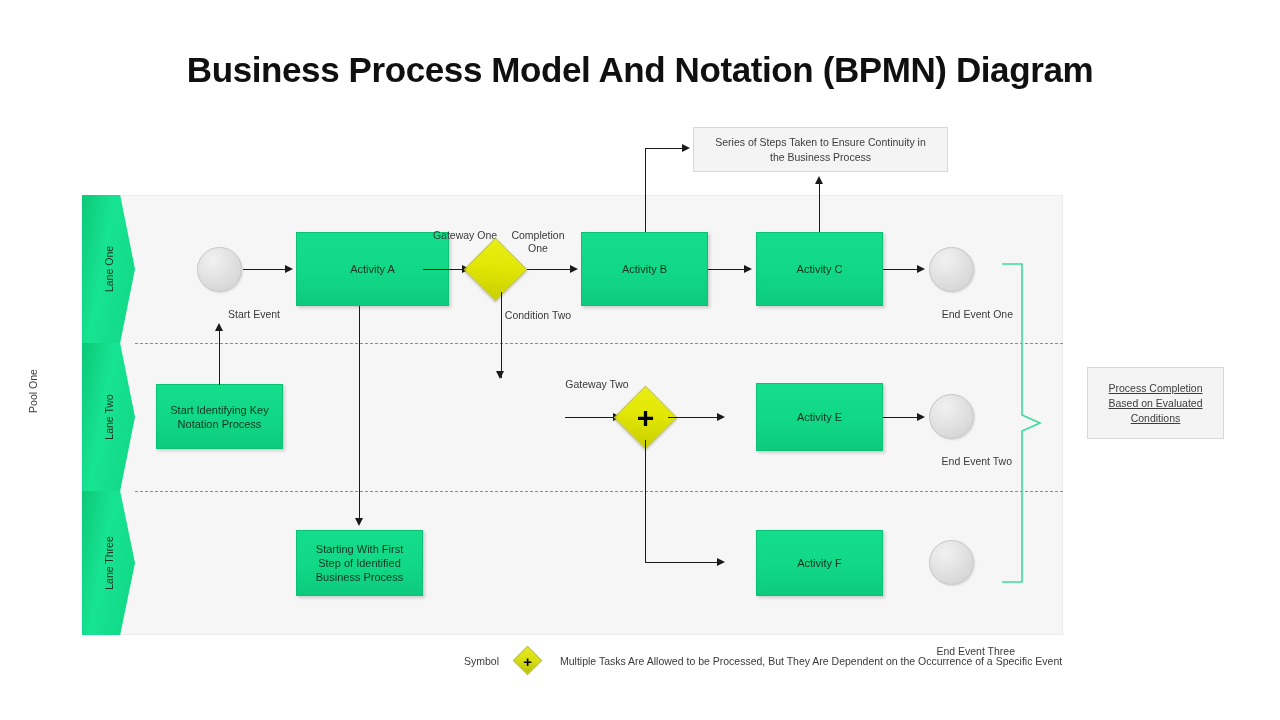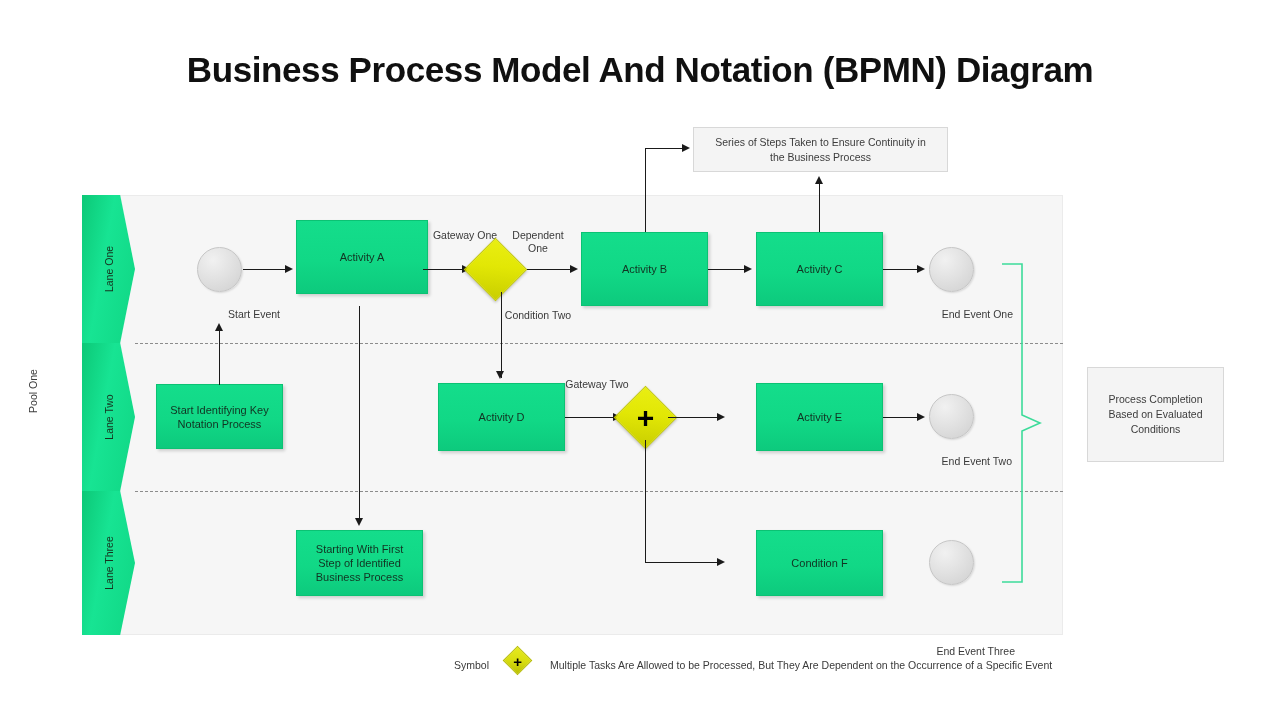--- a/index.html
+++ b/index.html
@@ -109,21 +109,21 @@
   .v { width: 1.4px; }
   .arrow { position: absolute; width: 0; height: 0; }
   .arrow-r { border-top: 4.5px solid transparent; border-bottom: 4.5px solid transparent; border-left: 8px solid #1a1a1a; }
   .arrow-u { border-left: 4.5px solid transparent; border-right: 4.5px solid transparent; border-bottom: 8px solid #1a1a1a; }
   .arrow-d { border-left: 4.5px solid transparent; border-right: 4.5px solid transparent; border-top: 8px solid #1a1a1a; }
 
   
   .brace { position: absolute; }
 
   
-  .legend { position: absolute; left: 454px; top: 650px; display: flex; align-items: flex-end; }
+  .legend { position: absolute; left: 464px; top: 650px; display: flex; align-items: center; }
   .legend-word { font-size: 10.5px; color: #3a3a3a; margin-right: 18px; }
   .legend-dia {
     position: relative; width: 21px; height: 21px; margin-right: 22px;
   }
   .legend-dia .dia2 {
     position: absolute; inset: 0;
     background: linear-gradient(140deg,#e6ea20 0%,#d9de10 50%,#b9bf00 100%);
     transform: rotate(45deg);
     border: 1px solid #b5ba00;
   }
@@ -135,21 +135,21 @@
 </style>
 </head>
 <body>
 
 <div id="stage">
 
   <div class="title">Business Process Model And Notation (BPMN) Diagram</div>
 
   <div class="note" style="left:693px; top:127px; width:255px; height:45px;">Series of Steps Taken to Ensure Continuity in the Business Process</div>
 
-  <div class="note" style="left:1087px; top:367px; width:137px; height:95px;">Process Completion Based on Evaluated Conditions</div>
+  <div class="note" style="left:1087px; top:367px; width:137px; height:72px;text-decoration:underline;">Process Completion Based on Evaluated Conditions</div>
 
   <div class="pool"></div>
   <div class="pool-label">Pool One</div>
 
   <div class="lane-head" style="top:195px; height:148px;">
     <span class="lane-head-label">Lane One</span>
   </div>
   <div class="lane-head" style="top:343px; height:148px;">
     <span class="lane-head-label">Lane Two</span>
   </div>
@@ -159,32 +159,32 @@
 
   <div class="lane-sep" style="top:343px;"></div>
   <div class="lane-sep" style="top:491px;"></div>
 
   <div class="event" style="left:197px; top:247px; width:45px; height:45px;"></div>
   <div class="event-label" style="left:160px; top:308px; width:120px;">Start Event</div>
 
   <div class="conn h" style="left:243px; top:269px; width:44px;"></div>
   <div class="arrow arrow-r" style="left:285px; top:265px;"></div>
 
-  <div class="activity" style="left:296px; top:220px; width:132px; height:74px;">Activity A</div>
+  <div class="activity" style="left:296px; top:232px; width:153px; height:74px;">Activity A</div>
 
   <div class="conn h" style="left:423px; top:269px; width:44px;"></div>
   <div class="arrow arrow-r" style="left:462px; top:265px;"></div>
 
   <div class="flow-label" style="left:420px; top:229px; width:70px;margin-left:10px;">Gateway One</div>
 
   <div class="gateway" style="left:473px; top:247px; width:45px; height:45px;">
     <div class="dia"></div>
   </div>
 
-  <div class="flow-label" style="left:503px; top:229px; width:70px;">Dependent One</div>
+  <div class="flow-label" style="left:503px; top:229px; width:70px;">Completion One</div>
 
   <div class="conn h" style="left:527px; top:269px; width:46px;"></div>
   <div class="arrow arrow-r" style="left:570px; top:265px;"></div>
 
   <div class="activity" style="left:581px; top:232px; width:127px; height:74px;">Activity B</div>
 
   <div class="conn h" style="left:708px; top:269px; width:40px;"></div>
   <div class="arrow arrow-r" style="left:744px; top:265px;"></div>
 
   <div class="activity" style="left:756px; top:232px; width:127px; height:74px;">Activity C</div>
@@ -204,21 +204,20 @@
 
   <div class="flow-label" style="left:503px; top:309px; width:70px;">Condition Two</div>
   <div class="conn v" style="left:501px; top:292px; height:86px;"></div>
   <div class="arrow arrow-d" style="left:496px; top:371px;"></div>
 
   <div class="activity" style="left:156px; top:384px; width:127px; height:65px;">Start Identifying Key Notation Process</div>
 
   <div class="conn v" style="left:219px; top:328px; height:57px;"></div>
   <div class="arrow arrow-u" style="left:215px; top:323px;"></div>
 
-  <div class="activity" style="left:438px; top:383px; width:127px; height:68px;">Activity D</div>
 
   <div class="conn h" style="left:565px; top:417px; width:52px;"></div>
   <div class="arrow arrow-r" style="left:613px; top:413px;"></div>
 
   <div class="flow-label" style="left:562px; top:378px; width:70px;">Gateway Two</div>
 
   <div class="gateway" style="left:623px; top:395px; width:45px; height:45px;">
     <div class="dia"></div>
     <div class="plus">+</div>
   </div>
@@ -236,21 +235,21 @@
 
   <div class="conn v" style="left:359px; top:306px; height:215px;"></div>
   <div class="arrow arrow-d" style="left:355px; top:518px;"></div>
 
   <div class="activity" style="left:296px; top:530px; width:127px; height:66px;">Starting With First Step of Identified Business Process</div>
 
   <div class="conn v" style="left:645px; top:440px; height:123px;"></div>
   <div class="conn h" style="left:645px; top:562px; width:76px;"></div>
   <div class="arrow arrow-r" style="left:717px; top:558px;"></div>
 
-  <div class="activity" style="left:756px; top:530px; width:127px; height:66px;">Condition F</div>
+  <div class="activity" style="left:756px; top:530px; width:127px; height:66px;">Activity F</div>
 
   <div class="event" style="left:929px; top:540px; width:45px; height:45px;"></div>
   <div class="event-label" style="left:889px; top:601px; width:126px;margin-top:44px;">End Event Three</div>
 
   <svg class="brace" width="50" height="330" viewBox="0 0 50 330" style="left:1000px; top:258px;">
     <path d="M2 6 L22 6 L22 157 L40 165 L22 173 L22 324 L2 324" fill="none" stroke="#3ddb9a" stroke-width="1.6"></path>
   </svg>
 
   <div class="legend">
     <span class="legend-word">Symbol</span>

